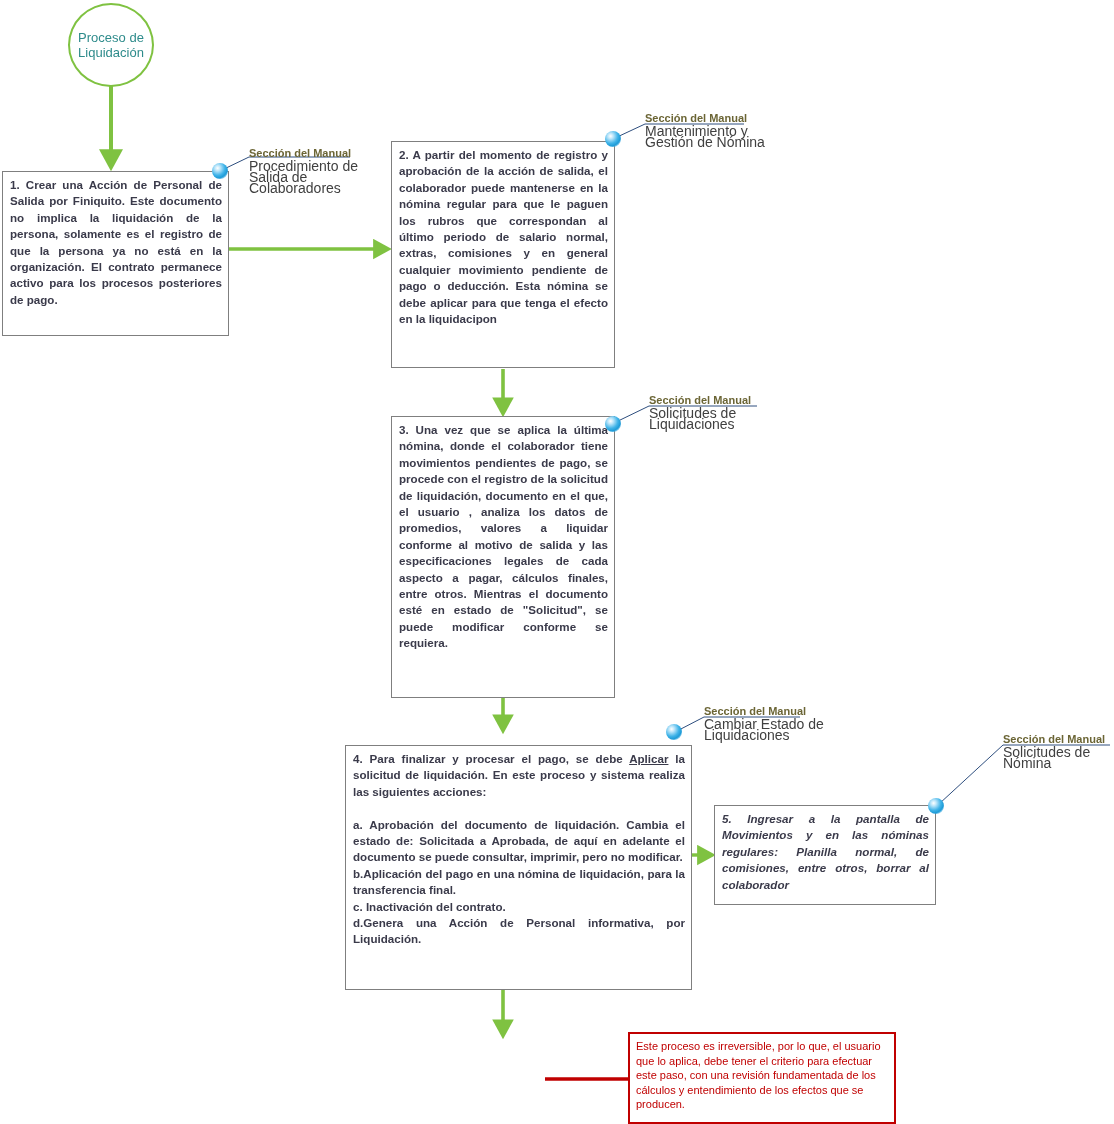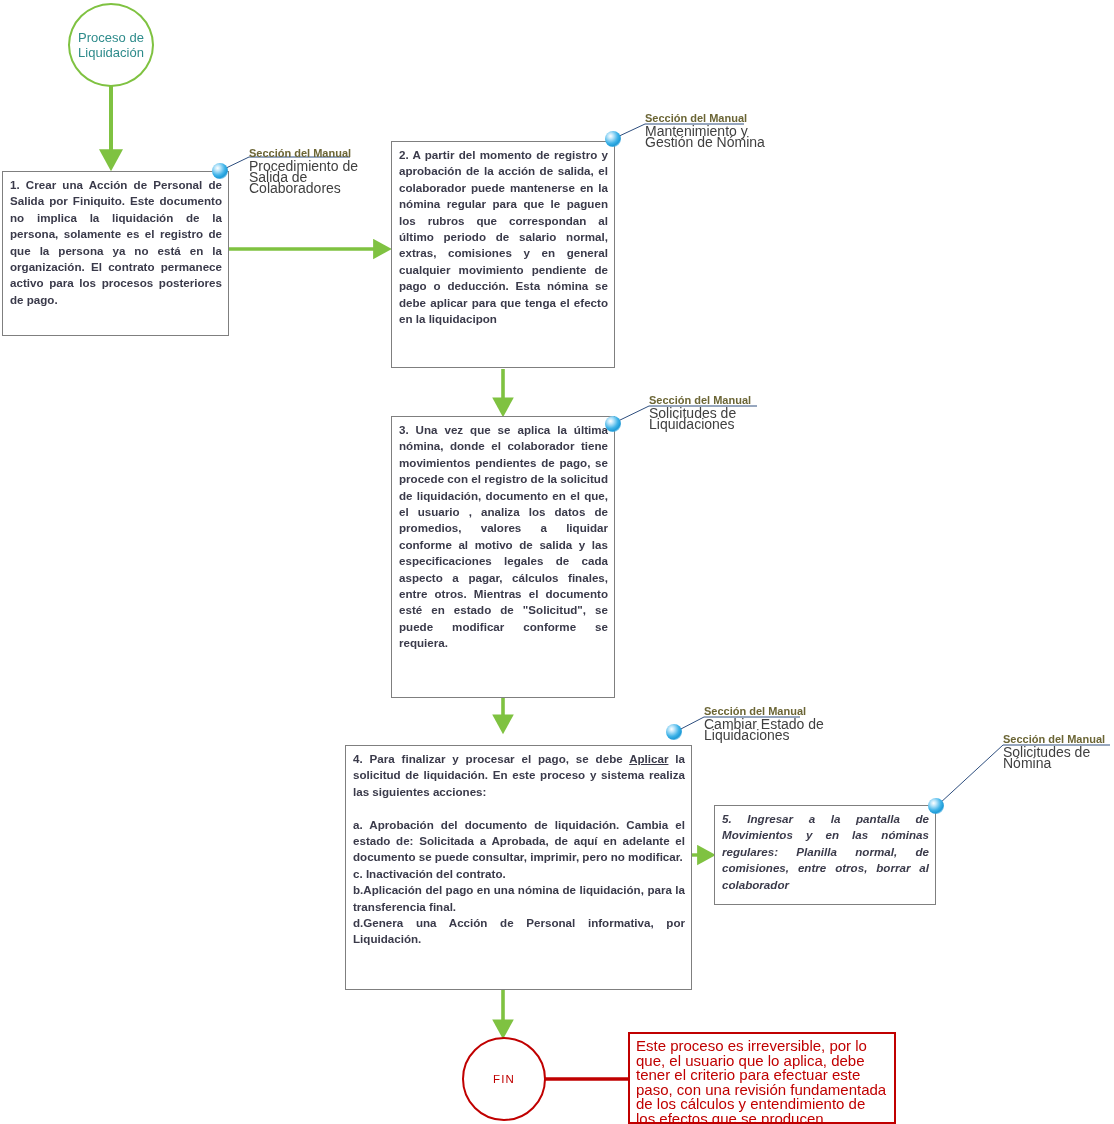--- a/index.html
+++ b/index.html
@@ -136,21 +136,21 @@
 
   
   #note-box {
     position: absolute;
     left: 628px; top: 1032px;
     width: 268px; height: 92px;
     box-sizing: border-box;
     border: 2.5px solid #C00000;
     background: #ffffff;
     color: #C00000;
-    font-size: 15px;
+    font-size: 11px;
     line-height: 14.6px;
     padding: 5px 6px;
     z-index: 6;
   }
 </style>
 </head>
 <body>
 
 <div id="canvas">
 
@@ -226,32 +226,29 @@
   <div class="pbox" id="box3">
     <p>3. Una vez que se aplica la última nómina, donde el colaborador tiene movimientos pendientes de pago, se procede con el registro de la solicitud de liquidación, documento en el que, el usuario , analiza los datos de promedios, valores a liquidar conforme al motivo de salida y las especificaciones legales de cada aspecto a pagar, cálculos finales, entre otros. Mientras el documento esté en estado de "Solicitud", se puede modificar conforme se requiera.</p>
   </div>
 
   <div class="pbox" id="box4">
     <p>
       <span>4. Para finalizar y procesar el pago, se debe </span><span class="u">Aplicar</span><span> la solicitud de liquidación. En este proceso y sistema realiza las siguientes acciones:</span>
     </p>
     <p>&nbsp;</p>
     <p>a. Aprobación del documento de liquidación. Cambia el estado de: Solicitada a Aprobada, de aquí en adelante el documento se puede consultar, imprimir, pero no modificar.</p>
+    <p class="nojust" style="text-align:justify;">b.Aplicación del pago en una nómina de liquidación, para la transferencia final.</p>
     <p class="nojust">c. Inactivación del contrato.</p>
-    <p class="nojust" style="text-align:justify;">b.Aplicación del pago en una nómina de liquidación, para la transferencia final.</p>
     <p>d.Genera una Acción de Personal informativa, por Liquidación.</p>
   </div>
 
   <div class="pbox" id="box5">
     <p>5. Ingresar a la pantalla de Movimientos y en las nóminas regulares: Planilla normal, de comisiones, entre otros, borrar al colaborador</p>
   </div>
 
-  <div class="end-node">
-    <span class="label">FIN</span>
-  </div>
 
   <div id="note-box">
     <span>Este proceso es irreversible, por lo que, el usuario que lo aplica, debe tener el criterio para efectuar este paso, con una revisión fundamentada de los cálculos y entendimiento de los efectos que se producen.</span>
   </div>
 
   <div class="marker" id="marker1"></div>
   <div class="marker" id="marker2"></div>
   <div class="marker" id="marker3"></div>
   <div class="marker" id="marker4"></div>
   <div class="marker" id="marker5"></div>

